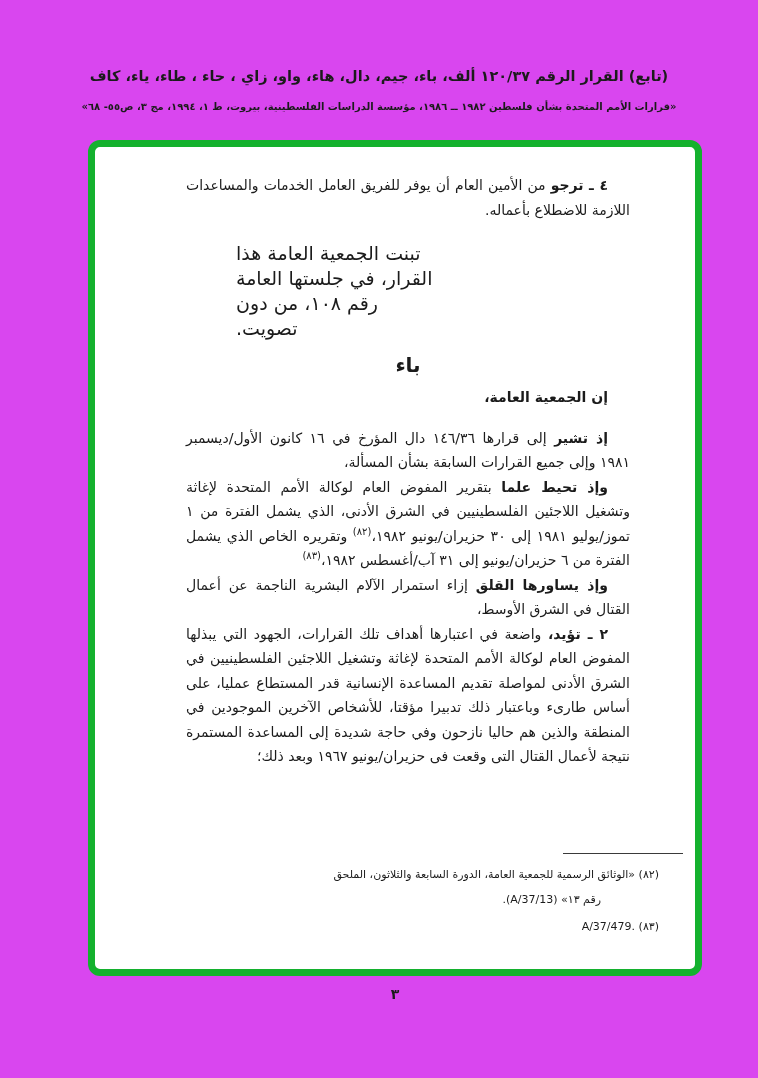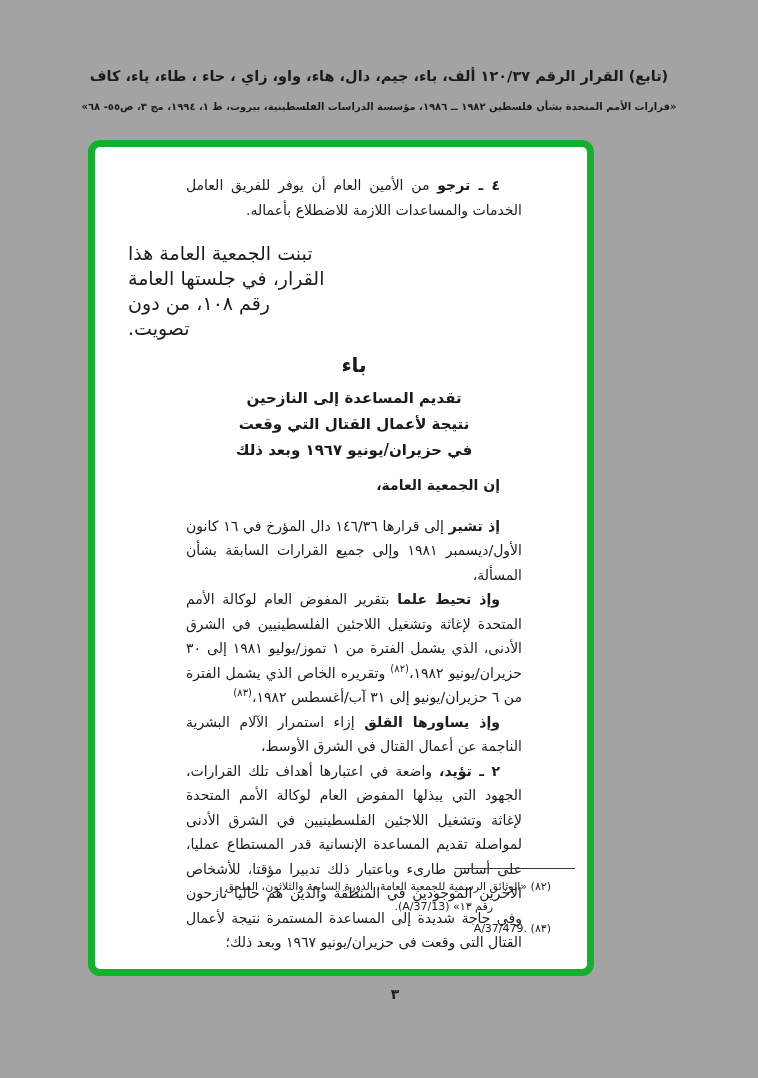--- a/index.html
+++ b/index.html
@@ -8,21 +8,21 @@
     width: 758px; height: 1078px;
     background: #ffffff;
     font-family: "DejaVu Sans", sans-serif;
     color: #1b1b1b;
     direction: rtl;
   }
   .page {
     position: relative;
     width: 758px; height: 1078px;
     overflow: hidden;
-    background: #a3a3a3;
+    background: #d946ef;
   }
 
   
   .header {
     position: absolute;
     top: 68px; left: 40px; right: 40px;
     text-align: center;
   }
   .header-line1 {
     font-size: 14.5px;
@@ -34,21 +34,21 @@
     margin-top: 17px;
     font-size: 10px;
     font-weight: bold;
     white-space: nowrap;
   }
 
   
   .green-box {
     position: absolute;
     top: 140px; left: 88px;
-    width: 506px; height: 836px;
+    width: 614px; height: 836px;
     border: 7px solid #14b12e;
     border-radius: 12px;
     padding: 26px 65px 0 91px;
     background: #ffffff;
   }
 
   
   .para {
     margin: 0;
     font-size: 14px;
@@ -90,21 +90,21 @@
     margin-bottom: 16px;
   }
 
   
   .footnotes {
     position: absolute;
     bottom: 28px;
     right: 36px;
     width: 330px;
     font-size: 11px;
-    line-height: 20px;
+    line-height: 25px;
   }
   .fn-sep {
     width: 120px;
     height: 1px;
     background: #3a3a3a;
     margin: 0 -24px 8px 0;
   }
   .fn {
     margin: 0 0 2px;
     width: 330px;
@@ -135,23 +135,20 @@
   </div>
 
   <div class="green-box">
 
     <p class="para indent"><b class="lead">٤ ـ ترجو</b><span> من الأمين العام أن يوفر للفريق العامل الخدمات والمساعدات اللازمة للاضطلاع بأعماله.</span></p>
 
     <p class="adoption">تبنت الجمعية العامة هذا القرار، في جلستها العامة رقم ١٠٨، من دون تصويت.</p>
 
     <div class="section-letter">باء</div>
 
-    <div class="title">تقديم المساعدة إلى النازحين
-نتيجة لأعمال القتال التي وقعت
-في حزيران/يونيو ١٩٦٧ وبعد ذلك</div>
 
     <p class="para indent opening">إن الجمعية العامة،</p>
 
     <p class="para indent"><b class="lead">إذ تشير</b><span> إلى قرارها ١٤٦/٣٦ دال المؤرخ في ١٦ كانون الأول/ديسمبر ١٩٨١ وإلى جميع القرارات السابقة بشأن المسألة،</span></p>
 
     <p class="para indent"><b class="lead">وإذ تحيط علما</b><span> بتقرير المفوض العام لوكالة الأمم المتحدة لإغاثة وتشغيل اللاجئين الفلسطينيين في الشرق الأدنى، الذي يشمل الفترة من ١ تموز/يوليو ١٩٨١ إلى ٣٠ حزيران/يونيو ١٩٨٢،</span><sup class="ref">(٨٢)</sup><span> وتقريره الخاص الذي يشمل الفترة من ٦ حزيران/يونيو إلى ٣١ آب/أغسطس ١٩٨٢،</span><sup class="ref">(٨٣)</sup></p>
 
     <p class="para indent"><b class="lead">وإذ يساورها القلق</b><span> إزاء استمرار الآلام البشرية الناجمة عن أعمال القتال في الشرق الأوسط،</span></p>
 
 

